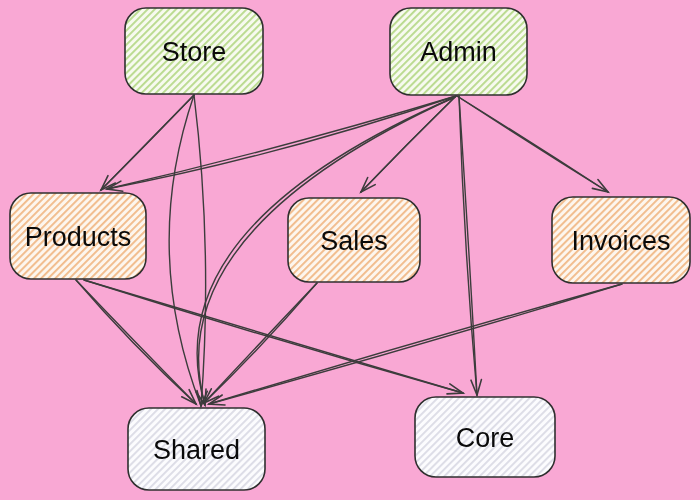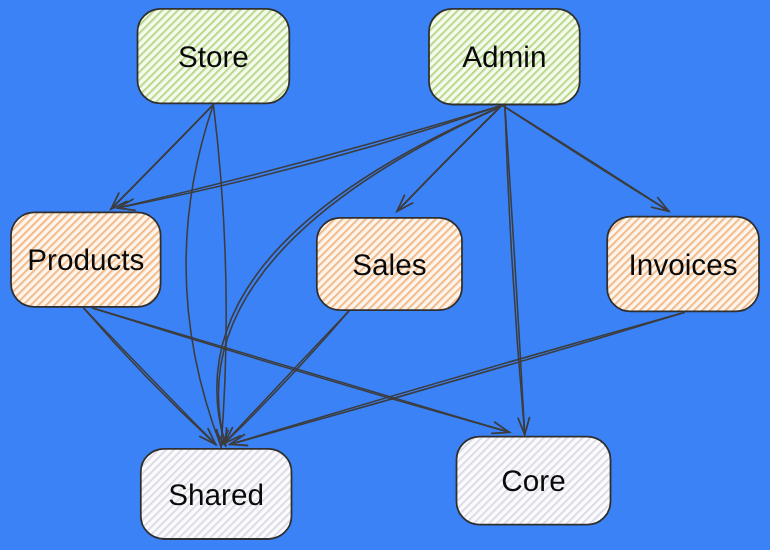--- a/index.html
+++ b/index.html
@@ -4,21 +4,21 @@
 <style>
   html, body {
     margin: 0;
     padding: 0;
     background: #ffffff;
   }
   .canvas {
     position: relative;
     width: 700px;
     height: 500px;
-    background: #3b82f6;
+    background: #f9a8d4;
     overflow: hidden;
     font-family: "Liberation Sans", sans-serif;
   }
   svg { display: block; }
   text {
     font-family: "Liberation Sans", sans-serif;
     fill: #0a0a0a;
   }
 </style>
 </head>

